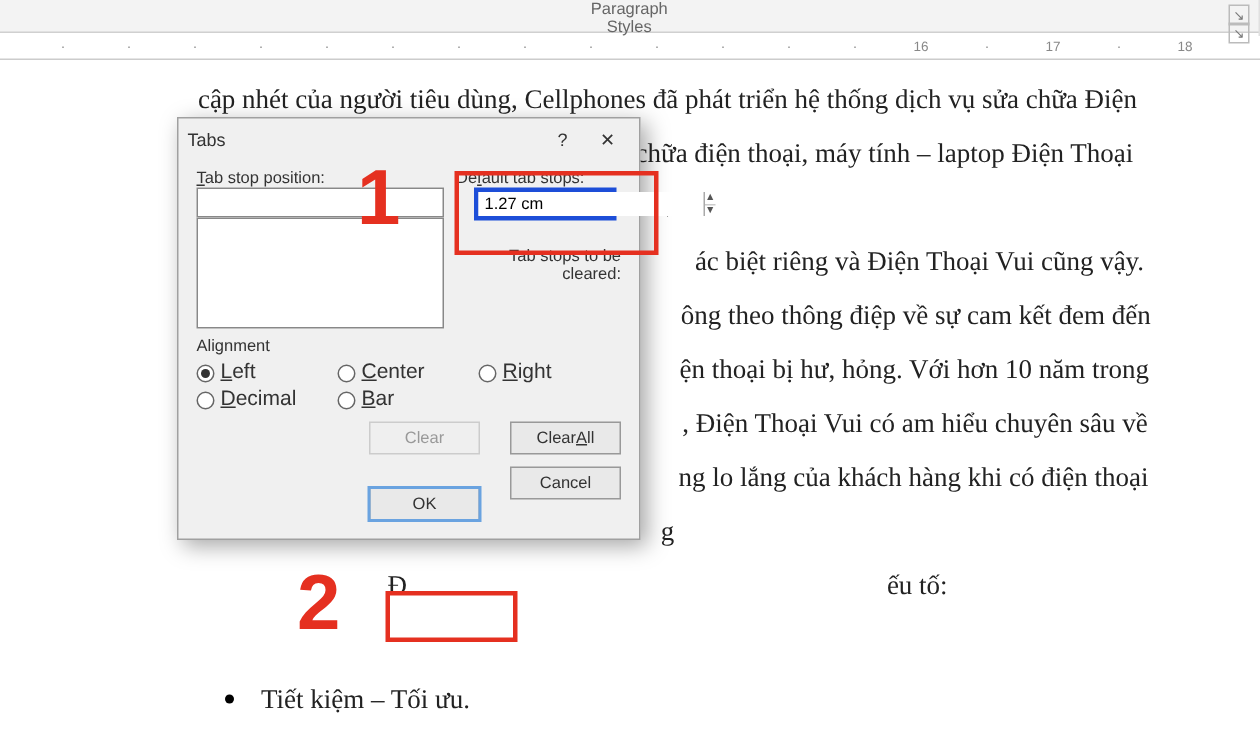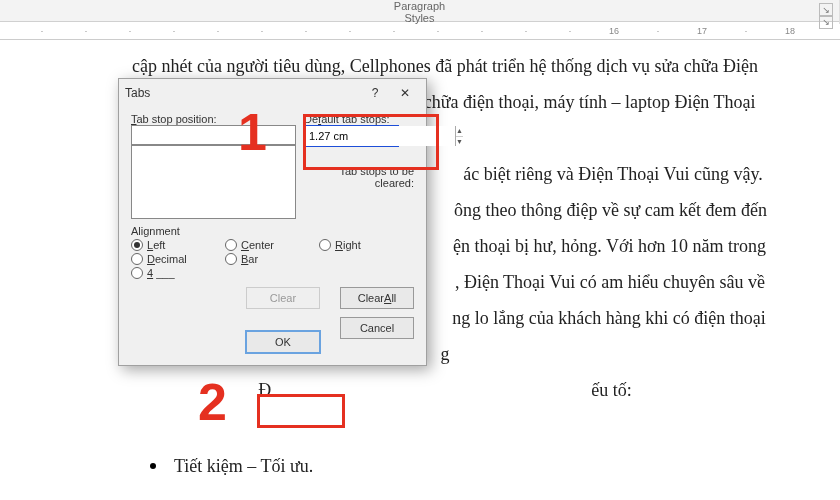--- a/index.html
+++ b/index.html
@@ -100,24 +100,25 @@
   .accel { text-decoration: underline; }
   .txt {
     background:#fff;
     border:1px solid #888;
     height:20px;
     padding:1px 4px;
     font-size:11px;
   }
   .spin {
     display:flex;
-    border:1px solid #1d4ed8;
+    border:3px solid #1d4ed8;
     background:#fff;
     height:22px;
     width: 95px;
+    margin-left: 12px;
   }
   .spin input {
     border:none;
     outline:none;
     flex:1;
     font-size:11px;
     padding:0 4px;
   }
   .spin .arrows {
     width:16px;
@@ -138,21 +139,21 @@
   .listbox {
     background:#fff;
     border:1px solid #888;
     width: 165px;
     height: 74px;
   }
   .section-lbl { font-size:11px; margin: 6px 0 2px 0; }
   .radio-row { display:flex; gap: 6px; margin-bottom:2px; }
   .radio {
     display:flex; align-items:flex-end; gap:4px;
-    font-size:11px; width: 88px;
+    font-size:14px; width: 88px;
   }
   .radio .dot {
     width:12px;height:12px;border:1px solid #666;border-radius:50%;
     display:flex;align-items:center;justify-content:center;background:#fff;
   }
   .radio.sel .dot::after{
     content:"";width:6px;height:6px;background:#333;border-radius:50%;
   }
   .btnrow { display:flex; justify-content:flex-end; gap:20px; margin-top:8px; }
   .pushbtn {
@@ -278,26 +279,20 @@
       <div class="radio">
           <span class="dot"></span>
           <span><span class="accel">D</span>ecimal</span>
         </div>
       <div class="radio">
           <span class="dot"></span>
           <span><span class="accel">B</span>ar</span>
         </div>
     </div>
 
-    <div class="radio-row">
-      <div class="radio">
-          <span class="dot"></span>
-          <span><span class="accel">4</span> ___</span>
-        </div>
-    </div>
 
     <div class="btnrow">
       <div class="pushbtn disabled" style="visibility:hidden">Set</div>
       <div class="pushbtn disabled">Clear</div>
       <div class="pushbtn">Clear <span class="accel">A</span>ll</div>
     </div>
     <div class="btnrow">
       <div class="pushbtn focus">OK</div>
       <div class="pushbtn">Cancel</div>
     </div>

